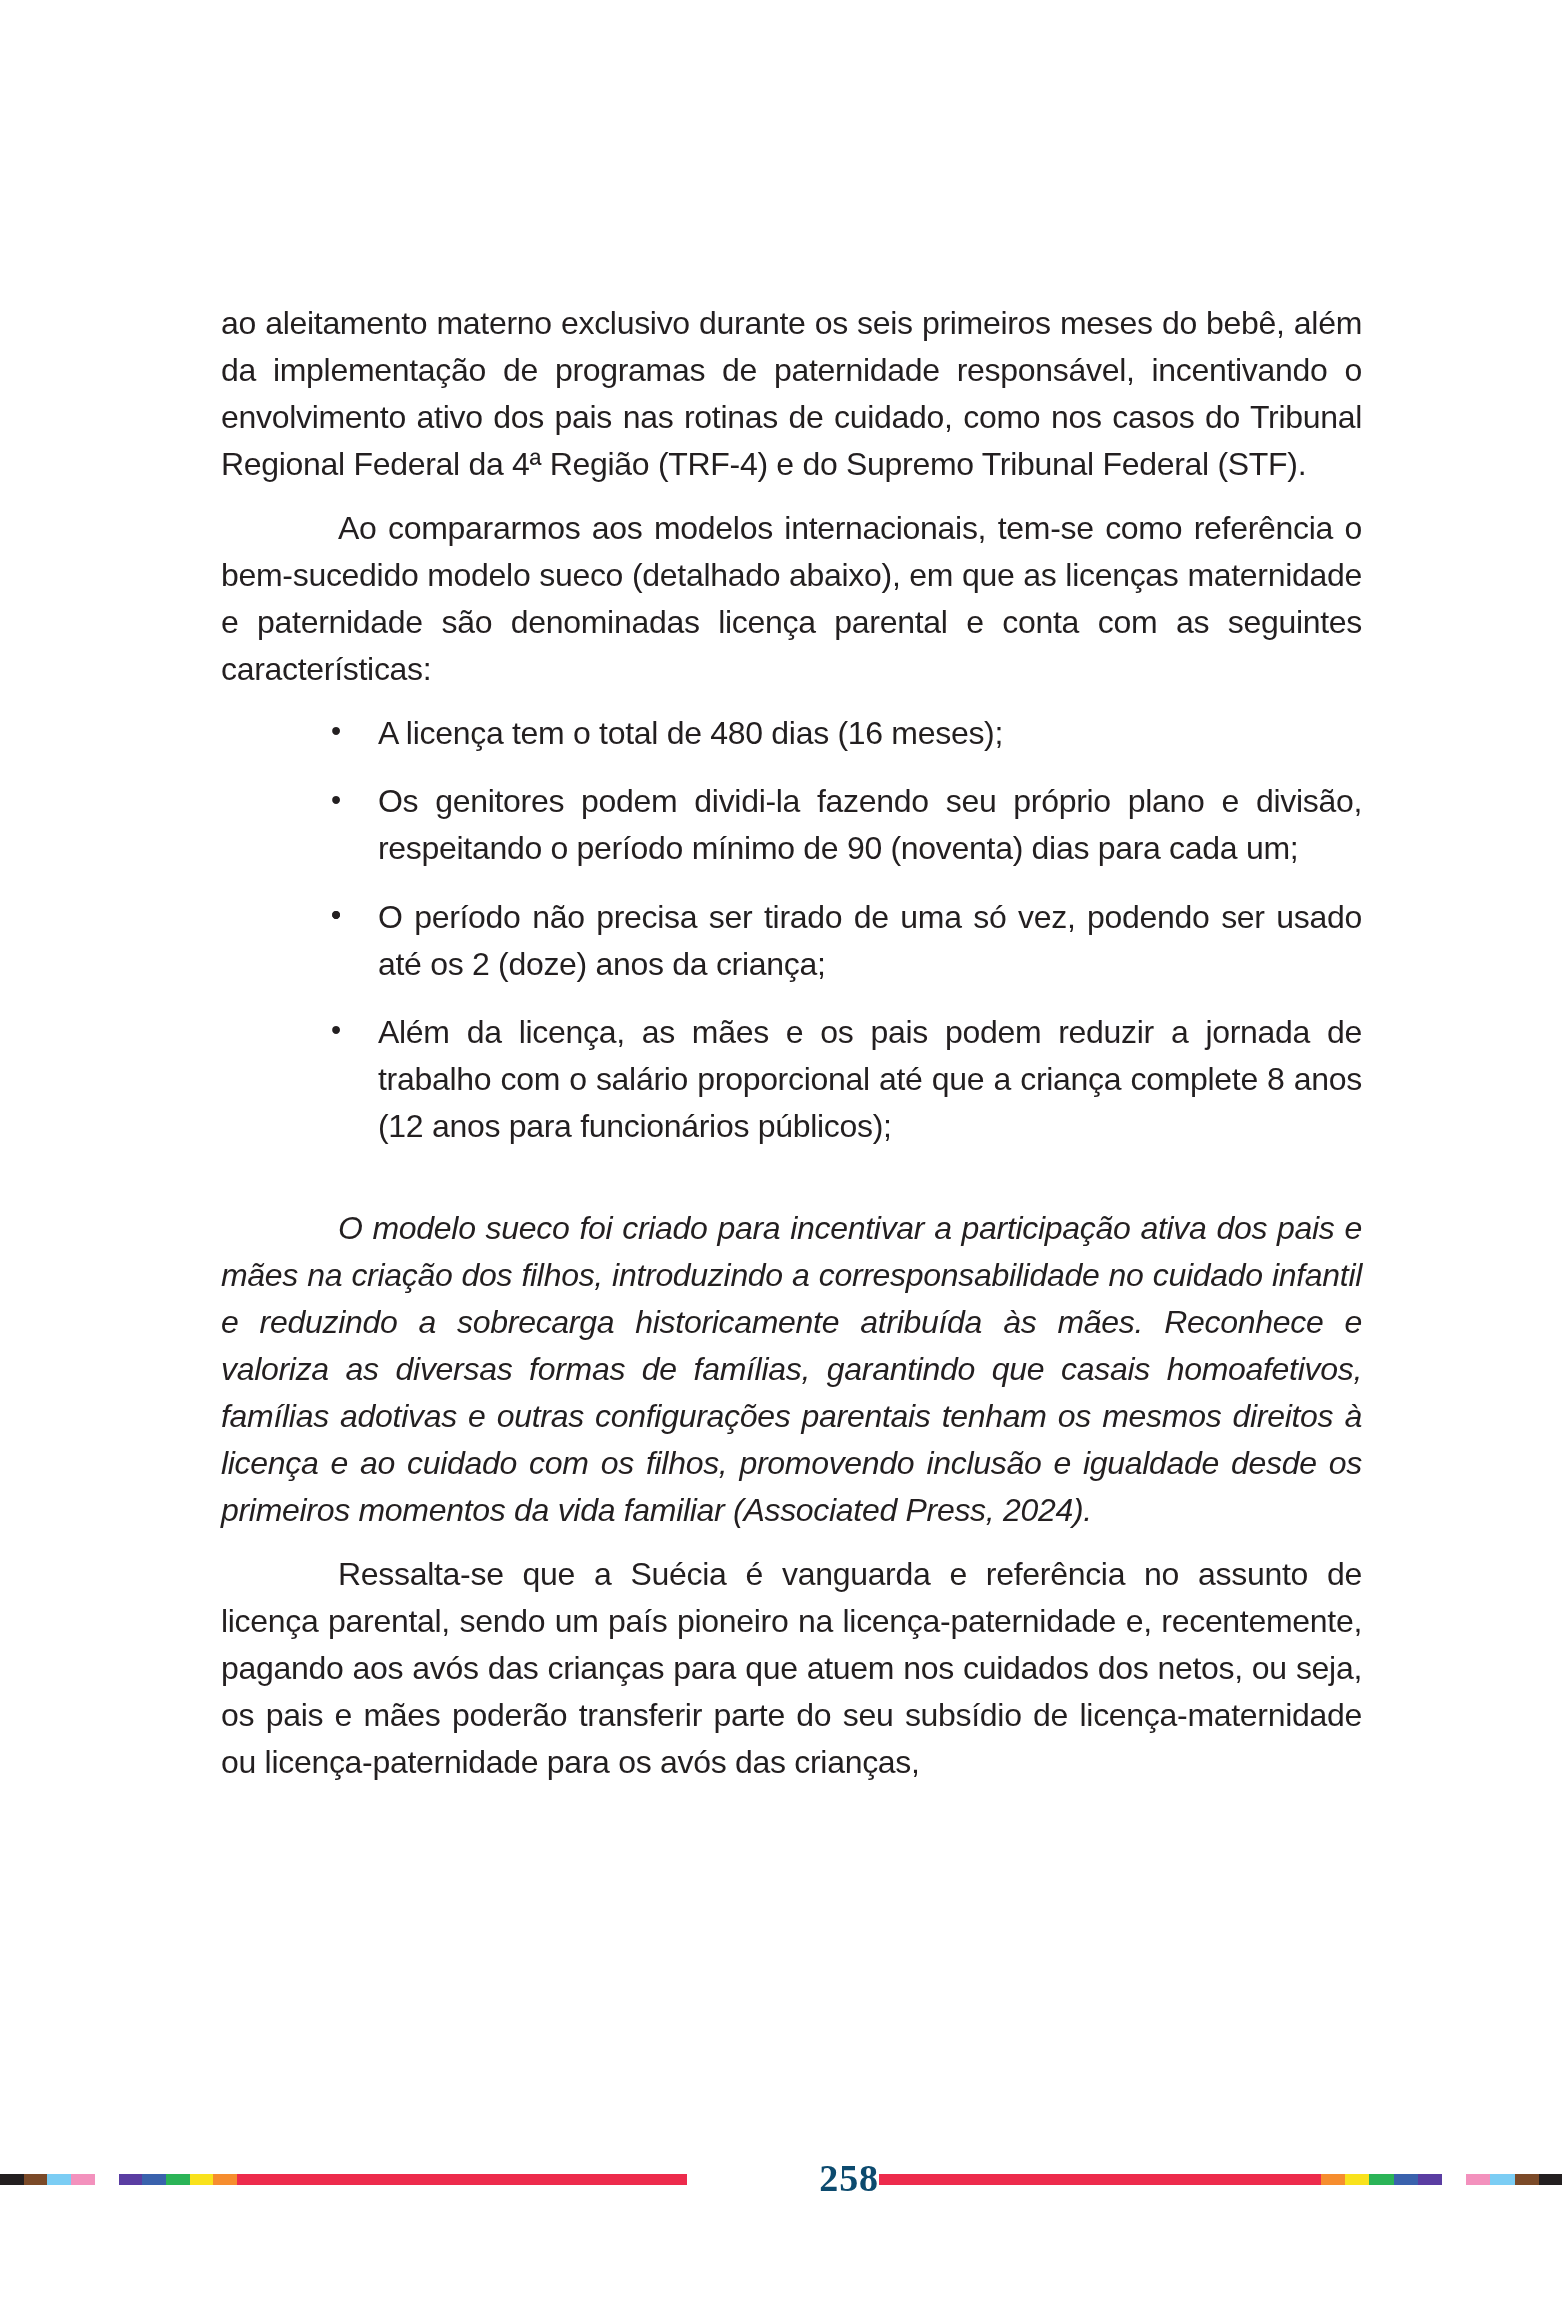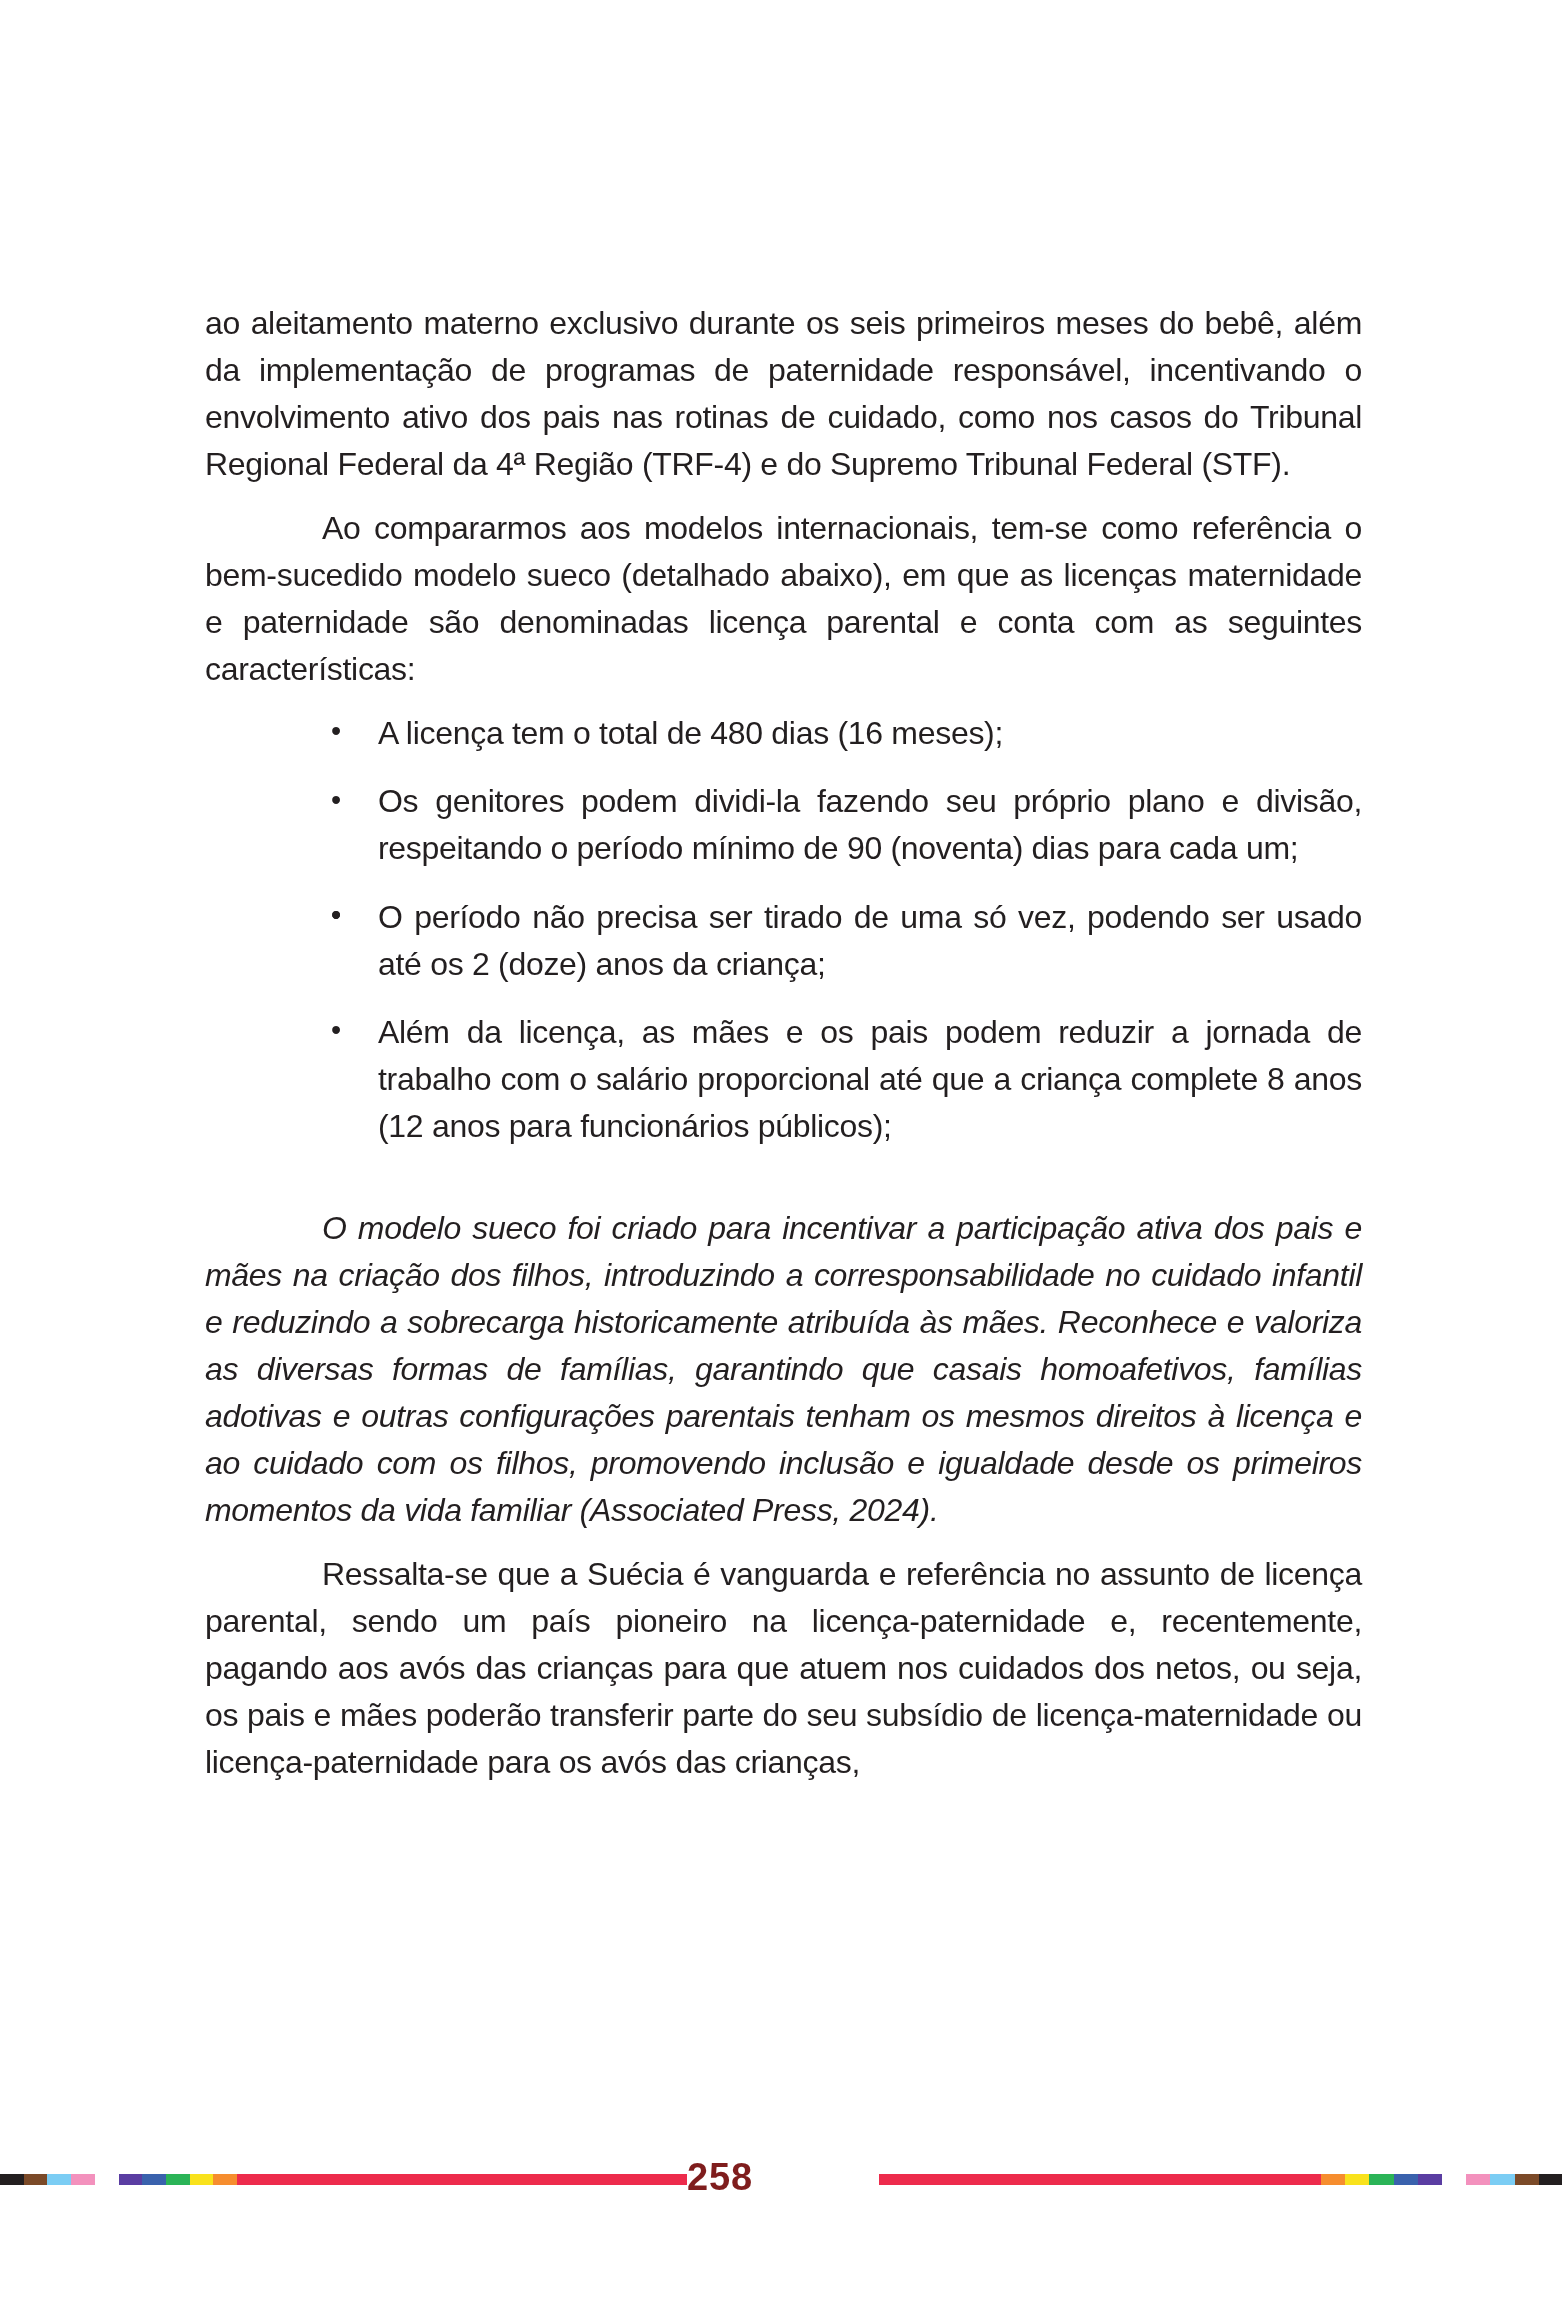--- a/index.html
+++ b/index.html
@@ -15,21 +15,21 @@
   .content {
     position: absolute;
     left: 205px;
     top: 300px;
     width: 1157px;
     font-size: 32px;
     line-height: 47px;
     text-align: justify;
     letter-spacing: -0.3px;
   }
-  .content p { margin: 0 0 17px 0; }
+  .content p { margin: 0 0 17px 16px; }
   .content p.indent { text-indent: 117px; }
   .content p.after-list { margin-top: 55px; font-style: italic; }
   ul.bullets {
     list-style: none;
     margin: 4.3px 0 0 0;
     padding: 0;
   }
   ul.bullets li {
     position: relative;
     padding-left: 173px;
@@ -58,25 +58,26 @@
     top: 2174px;
     height: 11px;
   }
   .rule-left  { left: 237px; width: 450px; }
   .rule-right { left: 879px; width: 442px; }
   .page-number {
     position: absolute;
     top: 2156px;
     left: 687px;
     width: 192px;
-    text-align: left;
+    text-align: right;
     font-size: 38px;
     font-weight: bold;
     letter-spacing: 0.9px;
-    color: #7f1d1d;
+    color: #0c4a6e;
+    font-family: Liberation Serif, serif;
   }
 </style>
 </head>
 <body>
 
 <div class="page">
 
   <main class="content">
     <p class="para">ao aleitamento materno exclusivo durante os seis primeiros meses do bebê, além da implementação de programas de paternidade responsável, incentivando o envolvimento ativo dos pais nas rotinas de cuidado, como nos casos do Tribunal Regional Federal da 4ª Região (TRF-4) e do Supremo Tribunal Federal (STF).</p>
     <p class="para indent">Ao compararmos aos modelos internacionais, tem-se como referência o bem-sucedido modelo sueco (detalhado abaixo), em que as licenças maternidade e paternidade são denominadas licença parental e conta com as seguintes características:</p>

